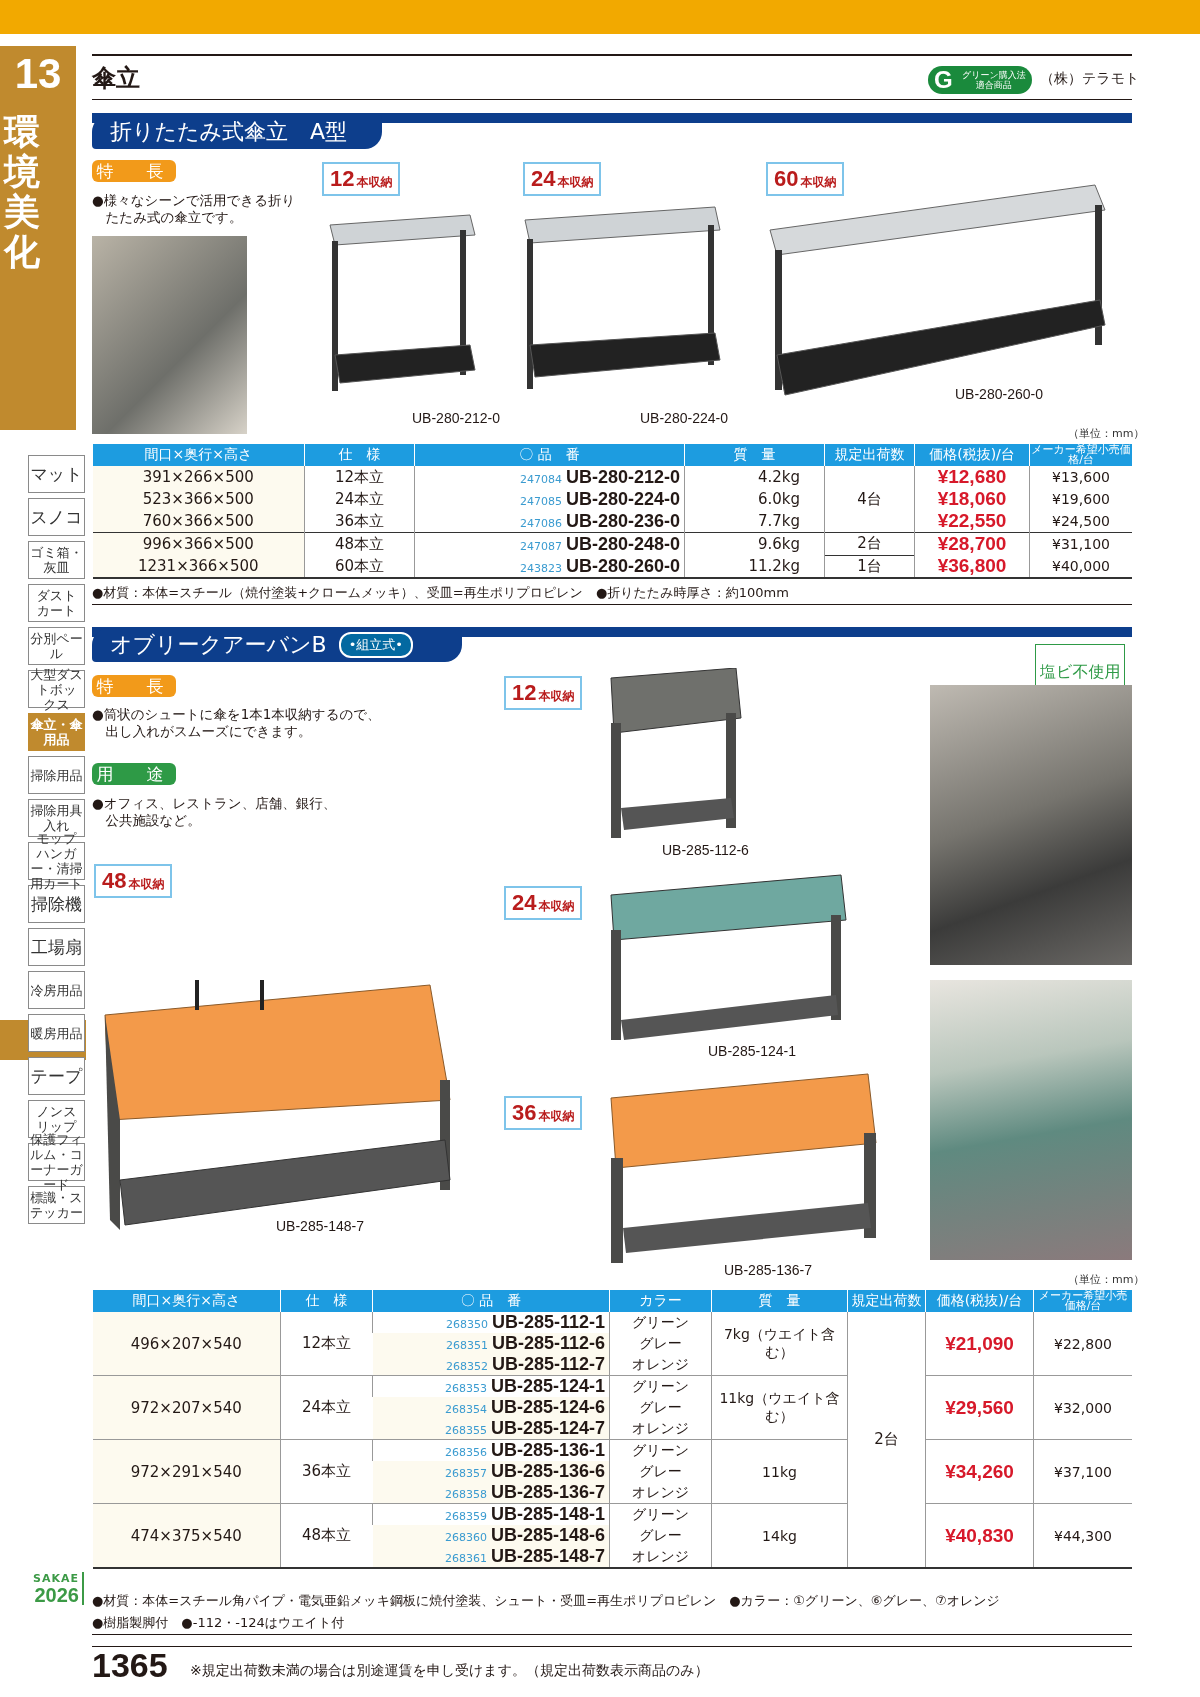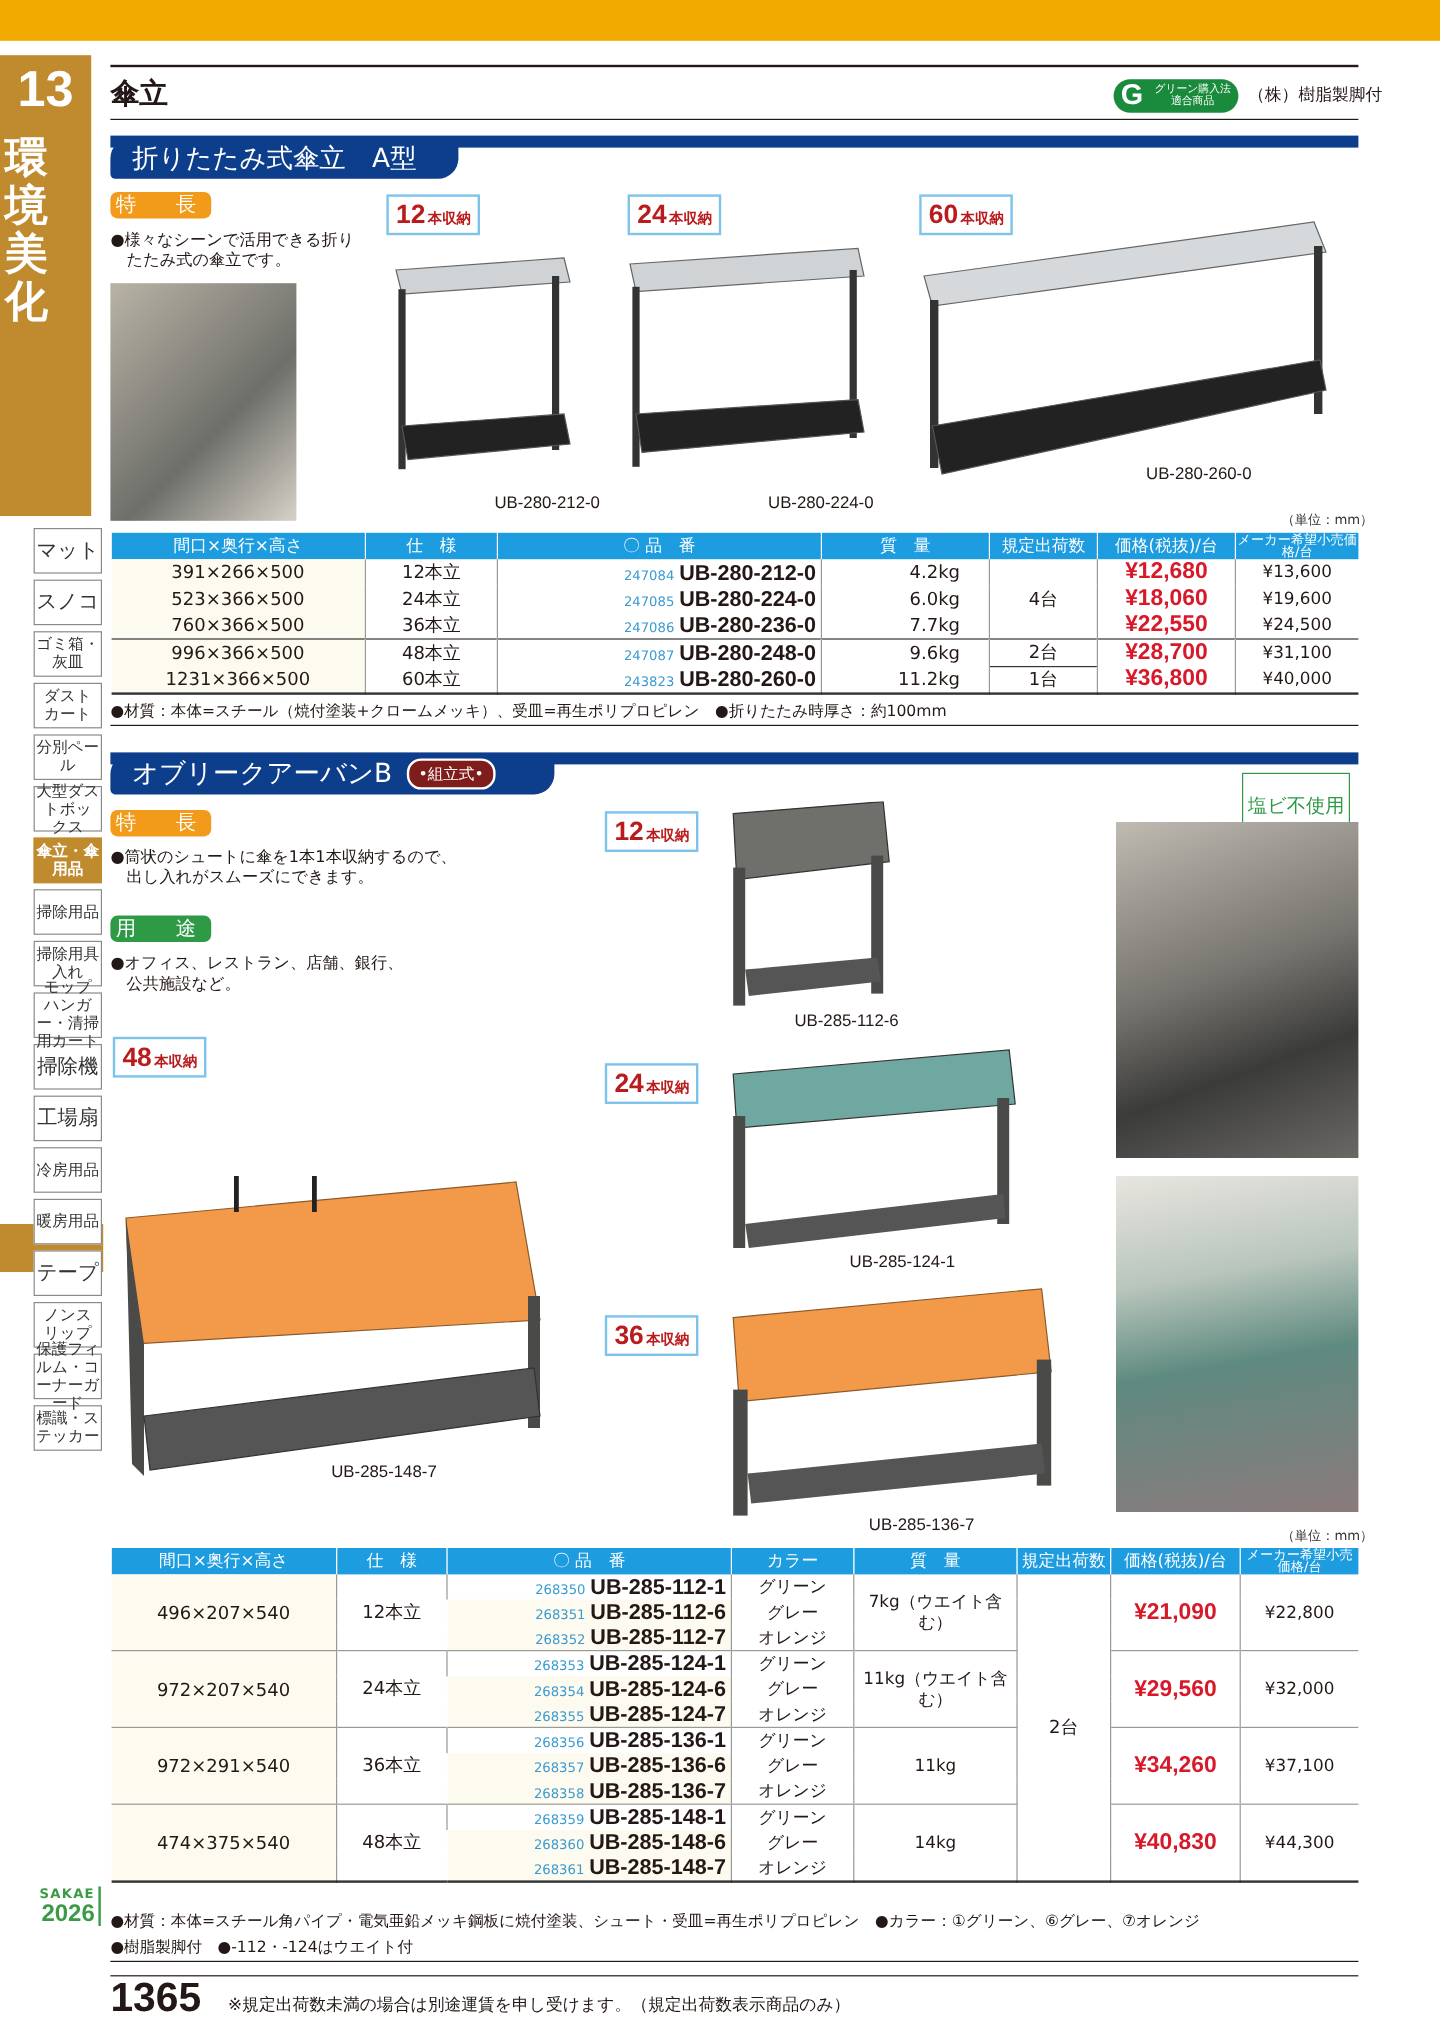--- a/index.html
+++ b/index.html
@@ -1,37 +1,37 @@
 <!DOCTYPE html>
 <html><head>
 <meta charset="utf-8">
 <style>
 *{box-sizing:border-box;margin:0;padding:0;}
 body{width:1200px;height:1697px;background:#fff;font-family:"DejaVu Sans","Liberation Sans",sans-serif;color:#231815;position:relative;overflow:hidden;}
 .topbar{position:absolute;left:0;top:0;width:1200px;height:34px;background:#f2a900;}
 .chapter-tab{position:absolute;left:0;top:46px;width:76px;height:384px;background:#c08a2e;}
 .chapter-num{position:absolute;left:0;top:50px;width:76px;text-align:center;color:#fff;font-family:"Liberation Sans",sans-serif;font-weight:bold;font-size:42px;}
 .chapter-title{position:absolute;left:2px;top:112px;width:40px;color:#fff;font-weight:bold;font-size:36px;line-height:40px;text-align:center;}
-.side-nav{position:absolute;left:28px;top:440px;width:58px;}
+.side-nav{position:absolute;left:28px;top:455px;width:58px;}
 .side-item{width:57px;height:38px;border:1px solid #8a8a8a;background:#fff;margin-bottom:5px;font-size:13px;line-height:15px;text-align:center;display:flex;align-items:center;justify-content:center;color:#333;padding:1px;}
 .side-item.big{font-size:17px;}
 .side-item.active{background:#c08a2e;color:#fff;border-color:#c08a2e;font-weight:bold;}
 .side-marker{position:absolute;left:0;top:1020px;width:86px;height:40px;background:#c08a2e;}
 .sakae{position:absolute;left:30px;top:1572px;width:54px;text-align:right;border-right:2px solid #3c9a46;padding-right:3px;}
 .sakae .s1{font-size:11px;color:#3c9a46;font-weight:bold;letter-spacing:1px;}
 .sakae .s2{font-size:20px;color:#3c9a46;font-weight:bold;font-family:"Liberation Sans",sans-serif;line-height:20px;}
 .hline{position:absolute;left:92px;width:1040px;height:2px;background:#231815;}
 .page-title{position:absolute;left:92px;top:62px;font-size:24px;font-weight:bold;}
 .green-badge{position:absolute;left:928px;top:66px;width:104px;height:28px;background:#1a8a3c;border-radius:14px;color:#fff;display:flex;align-items:center;padding-left:6px;}
 .green-badge .g{font-size:24px;font-weight:bold;font-family:"Liberation Sans",sans-serif;width:24px;}
 .green-badge .gt{font-size:9px;line-height:10px;text-align:center;margin-left:4px;}
 .maker{position:absolute;left:1040px;top:70px;font-size:14px;}
 .section-band{position:absolute;left:92px;height:10px;background:#0d3e8c;width:1040px;}
 .section-pill{position:absolute;left:92px;height:34px;background:#0d3e8c;border-radius:17px 4px 17px 4px;color:#fff;font-size:22px;display:flex;align-items:center;padding:0 18px;}
-.pill-orange{background:#7f1d1d;color:#fff;font-size:13px;border-radius:12px;padding:2px 8px;margin-left:12px;border:2px solid #fff;}
+.pill-orange{background:#0369a1;color:#fff;font-size:13px;border-radius:12px;padding:2px 8px;margin-left:12px;border:2px solid #fff;}
 .feat-label{position:absolute;left:92px;height:22px;width:84px;border-radius:6px;color:#fff;font-size:17px;text-align:center;line-height:22px;letter-spacing:8px;}
 .feat-orange{background:#f29a1a;}
 .feat-green{background:#2e9a46;}
 .desc{position:absolute;left:92px;font-size:13.5px;line-height:17px;}
 .capacity{position:absolute;border:2px solid #7ec4ea;background:#fff;color:#b91c1c;font-weight:bold;padding:2px 6px;display:flex;align-items:baseline;}
 .capacity .n{font-size:22px;font-family:"Liberation Sans",sans-serif;}
 .capacity .u{font-size:12px;margin-left:2px;}
 .photo{position:absolute;background:#ccc;}
 .model-label{position:absolute;font-size:14px;color:#231815;font-family:"Liberation Sans",sans-serif;}
 .unit{position:absolute;font-size:11px;color:#333;}
@@ -81,21 +81,21 @@
     <div class="side-item">保護フィルム・コーナーガード</div>
     <div class="side-item">標識・ステッカー</div>
   </div>
 
 <div class="hline" style="top:54px"></div>
 <div class="page-title">傘立</div>
 <div class="green-badge">
   <span class="g">G</span>
   <span class="gt"><span>グリーン購入法</span><br><span>適合商品</span></span>
 </div>
-<div class="maker">（株）樹脂製脚付</div>
+<div class="maker">（株）テラモト</div>
 <div class="hline" style="top:99px;height:1px"></div>
 
 <div class="section-band" style="top:113px"></div>
 <div class="section-pill" style="top:115px;width:290px">折りたたみ式傘立　A型</div>
 <div class="feat-label feat-orange" style="top:160px">特　長</div>
 <div class="desc" style="top:192px">
     <div>●様々なシーンで活用できる折り</div>
     <div>　たたみ式の傘立です。</div>
   </div>
 <div class="photo" style="left:92px;top:236px;width:155px;height:198px;background:linear-gradient(135deg,#b9b3a6,#6e6f6a 60%,#d7d2c8)"></div>

